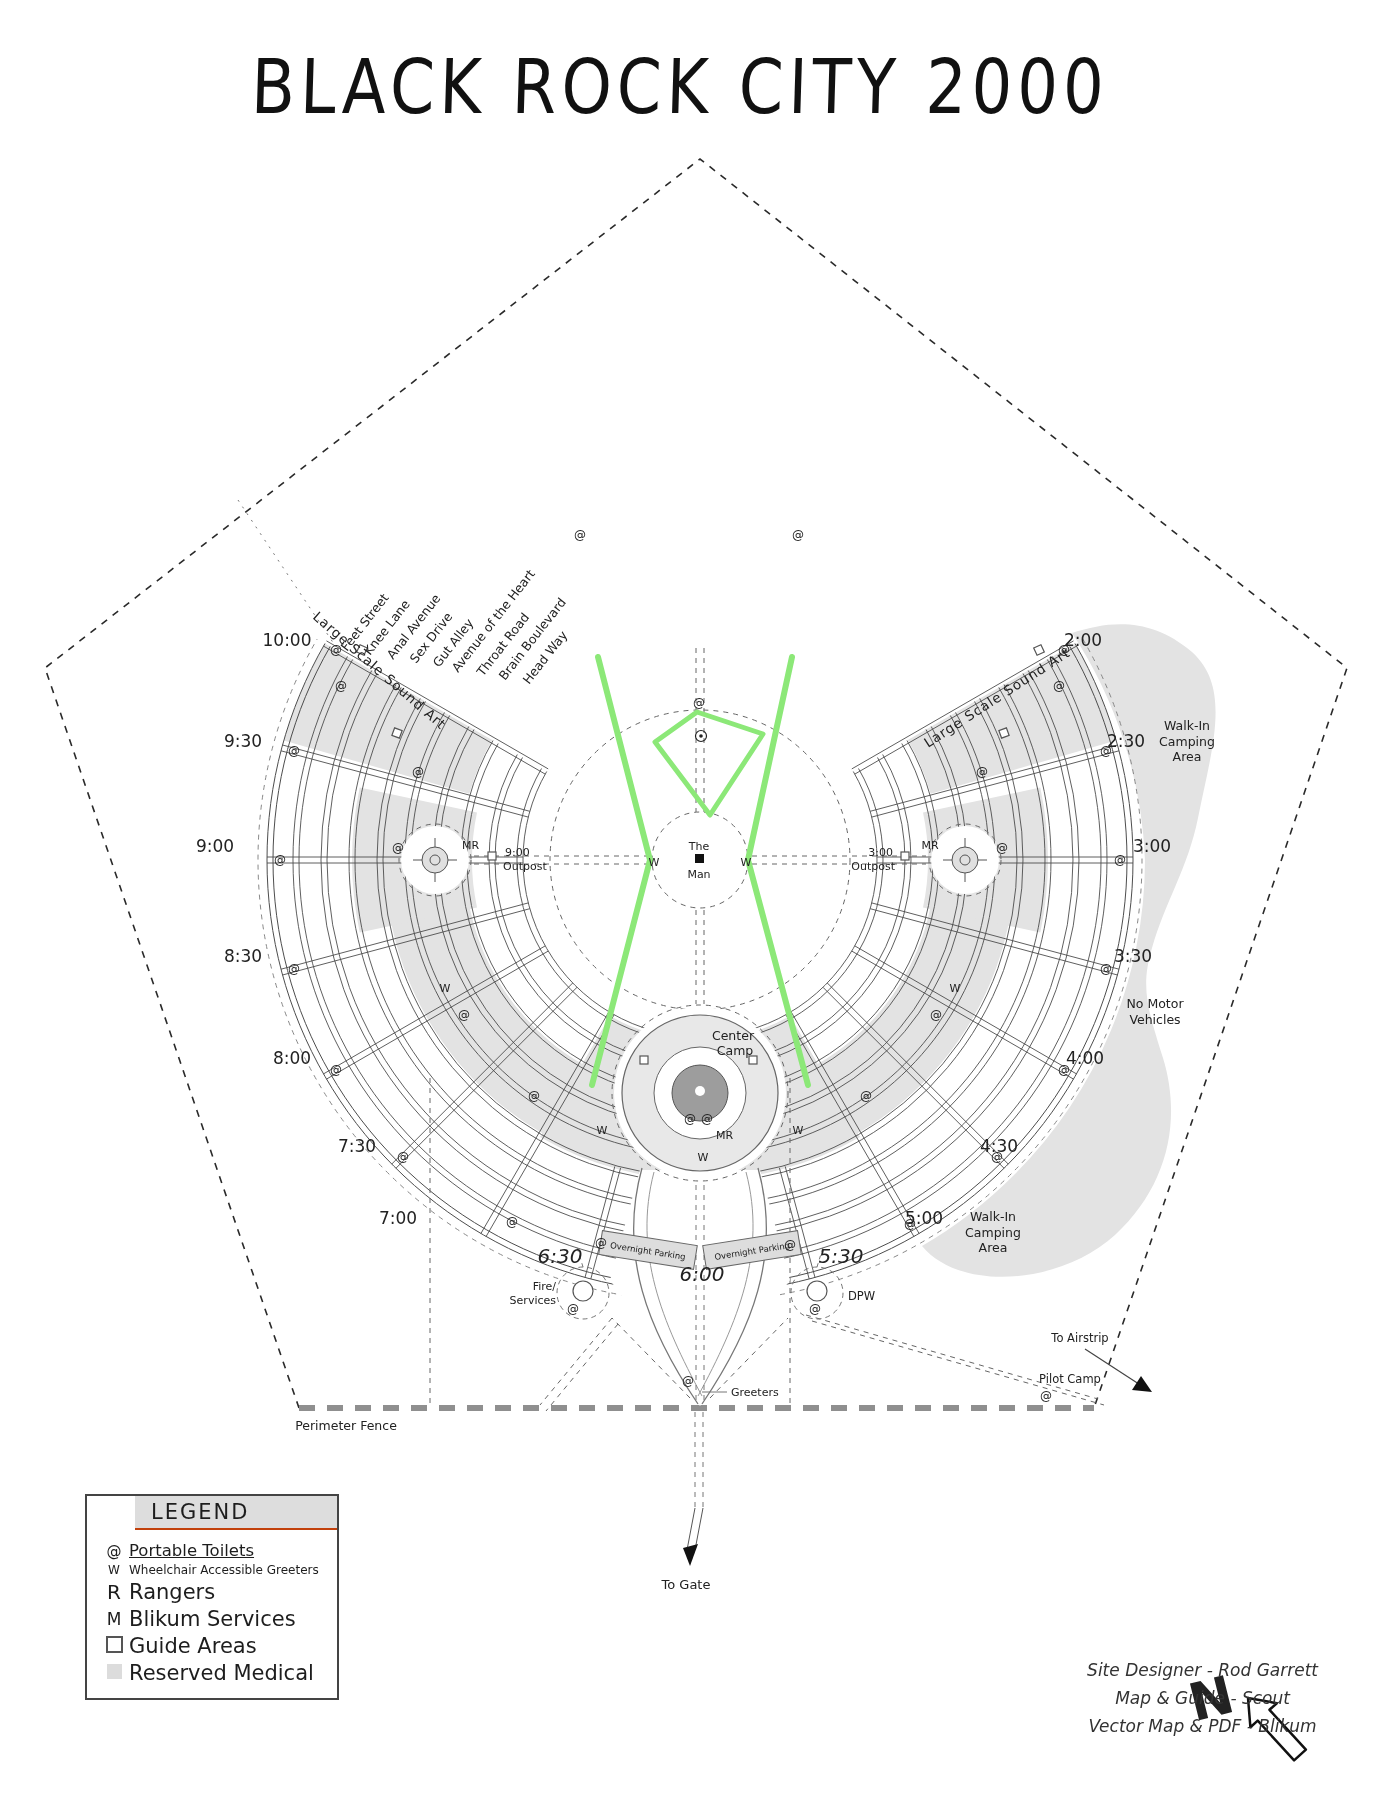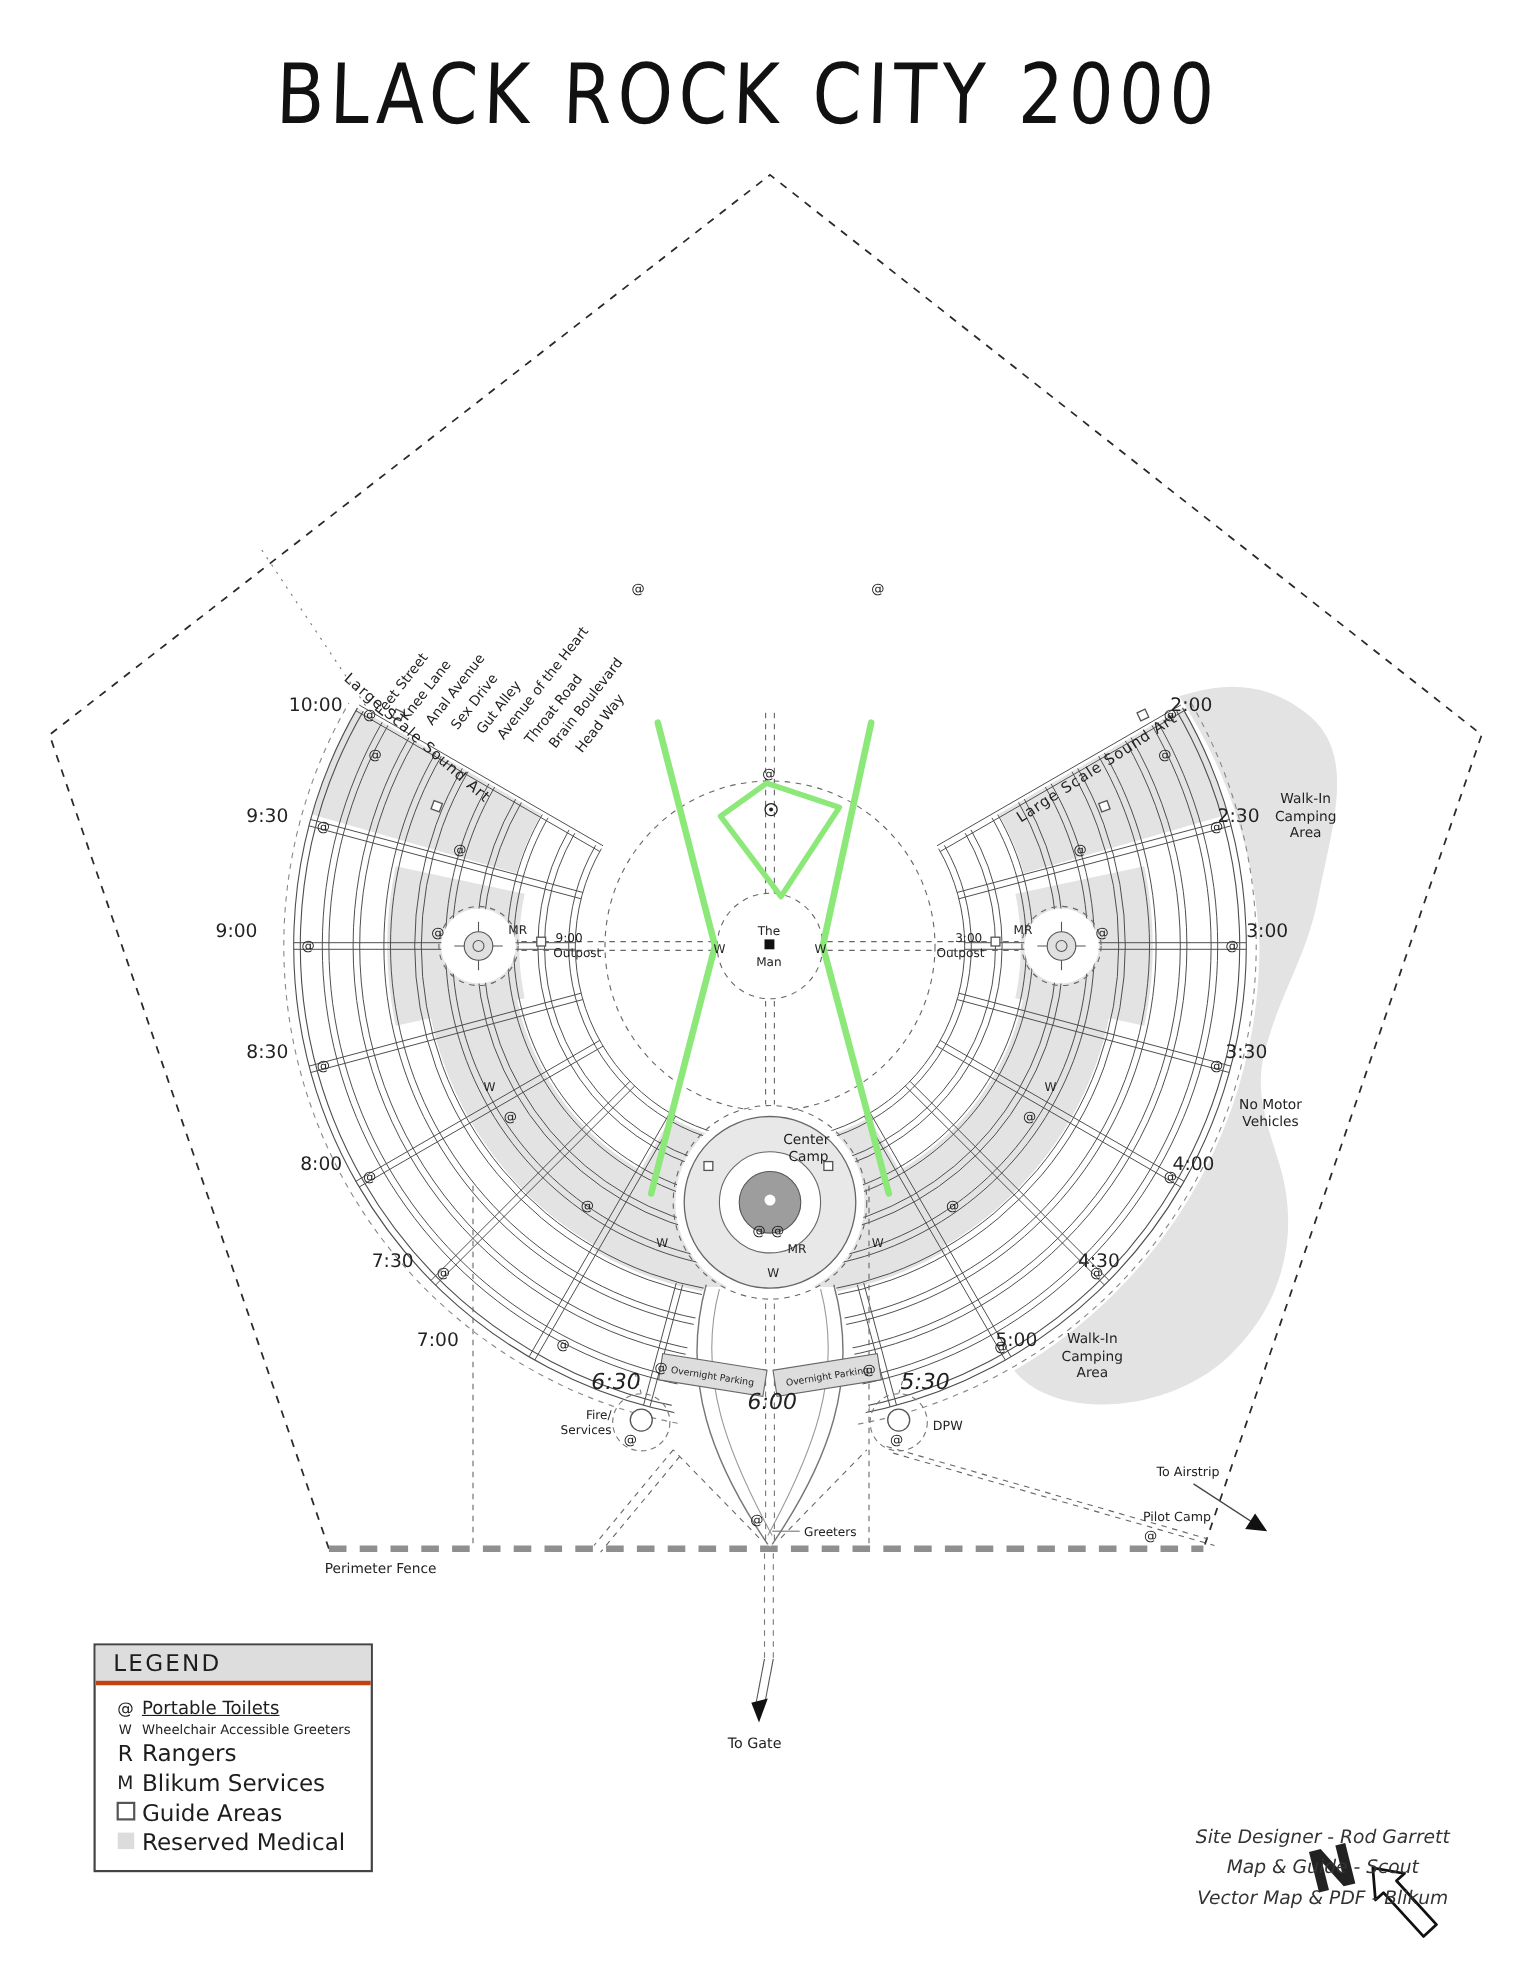--- a/index.html
+++ b/index.html
@@ -3,21 +3,21 @@
 <meta charset="utf-8">
 <style>
   html,body{margin:0;padding:0;background:#fff;}
   body{width:1400px;height:1800px;position:relative;font-family:"DejaVu Sans",sans-serif;color:#1d1d1d;overflow:hidden;}
   .title{position:absolute;left:140px;top:50px;width:1080px;text-align:center;
          font-size:64px;letter-spacing:5px;color:#111;transform:scaleY(1.18) skewX(-2deg);
          font-family:"DejaVu Sans",sans-serif;white-space:nowrap;}
   svg{position:absolute;left:0;top:0;}
   svg text{font-family:"DejaVu Sans",sans-serif;fill:#222;}
   .legend{position:absolute;left:85px;top:1494px;width:250px;border:2px solid #444;background:#fff;}
-  .legend-header{background:#ddd;border-bottom:4px solid #c2410c;padding:4px 0 4px 16px;font-size:21px;letter-spacing:2px;}
+  .legend-header{background:#ddd;border-bottom:2px solid #c2410c;padding:4px 0 4px 16px;font-size:21px;letter-spacing:2px;margin-left:48px;}
   .legend-body{padding:8px 10px 10px 12px;}
   .legend-row{display:flex;align-items:center;margin:3px 0;}
   .legend-sym{width:30px;text-align:center;flex:0 0 30px;}
   .sym-toilet{font-size:15px;}
   .sym-w{font-size:12px;}
   .sym-r{font-size:20px;}
   .sym-m{font-size:17px;}
   .box-fire{display:inline-block;width:13px;height:13px;border:2px solid #555;background:#fff;}
   .box-res{display:inline-block;width:15px;height:15px;background:#dcdcdc;}
   .legend-label{font-size:21px;}

